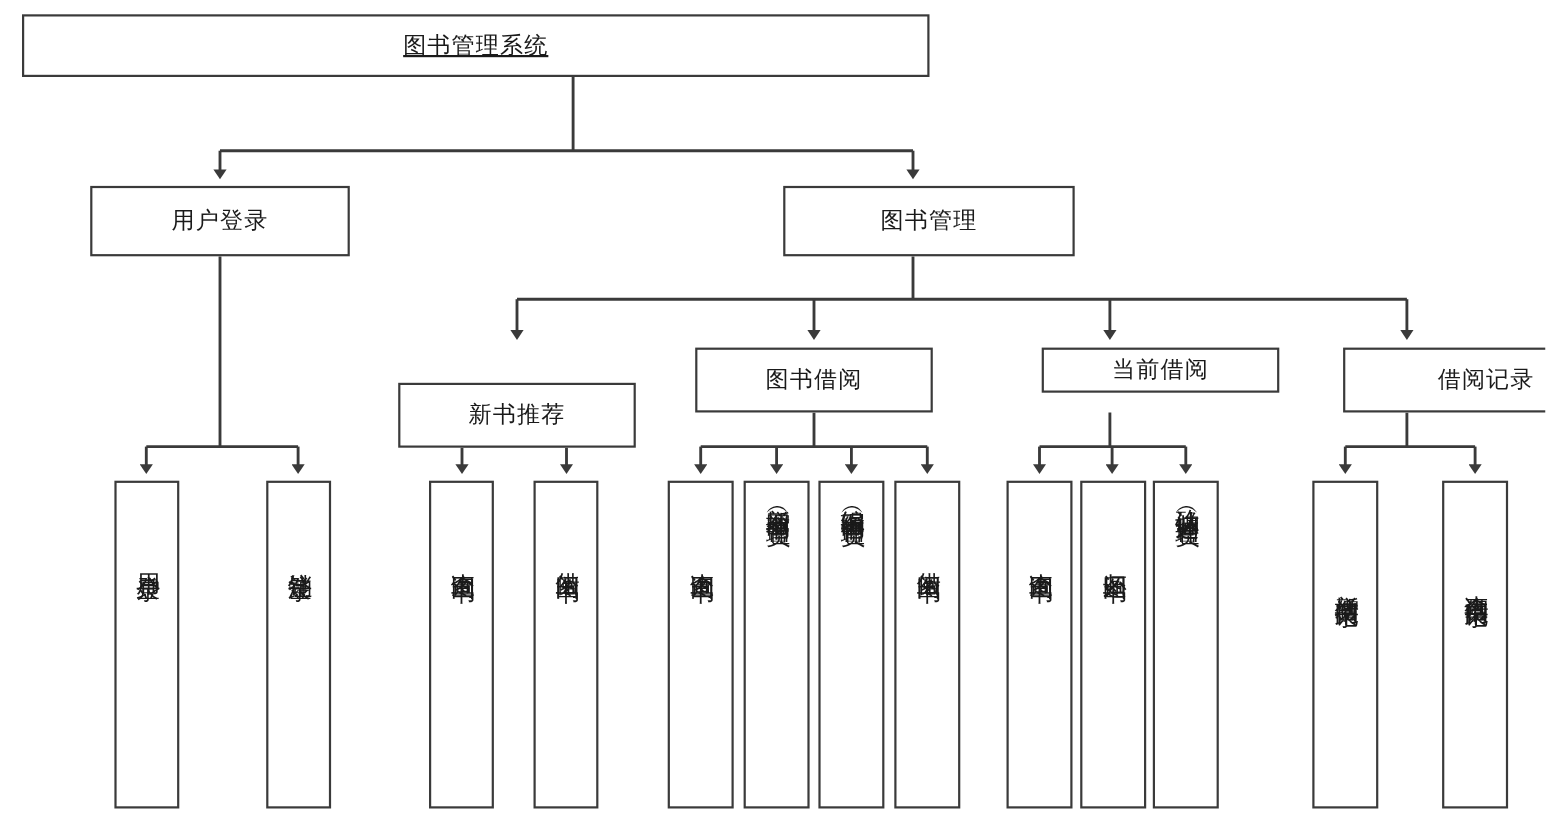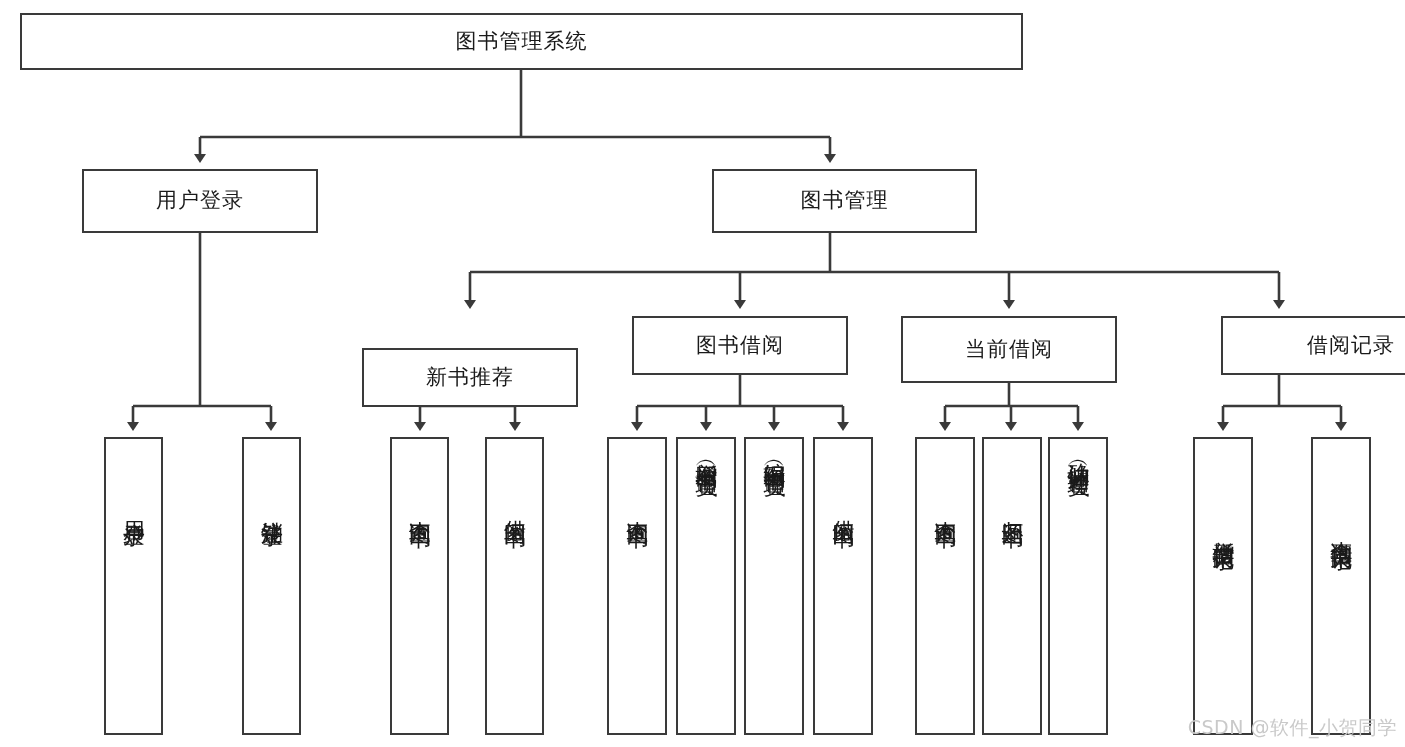--- a/index.html
+++ b/index.html
@@ -119,38 +119,38 @@
       <path d="M 1011 406 L 1011 424" marker-end="url(#arrow)"></path>
       <path d="M 1078 406 L 1078 424" marker-end="url(#arrow)"></path>
 
       <path d="M 1279 375 L 1279 406"></path>
       <path d="M 1223 406 L 1341 406"></path>
       <path d="M 1223 406 L 1223 424" marker-end="url(#arrow)"></path>
       <path d="M 1341 406 L 1341 424" marker-end="url(#arrow)"></path>
     </g>
   </svg>
 
-  <div class="node node-h" style="left:20px; top:13px; width:1003px; height:57px;">
+  <div class="node node-h" style="left:20px; top:13px; width:825px; height:57px;text-decoration:underline;">
     <span class="label">图书管理系统</span>
   </div>
 
   <div class="node node-h" style="left:82px; top:169px; width:236px; height:64px;">
     <span class="label">用户登录</span>
   </div>
   <div class="node node-h" style="left:712px; top:169px; width:265px; height:64px;">
     <span class="label">图书管理</span>
   </div>
 
   <div class="node node-h" style="left:362px; top:316px; width:216px; height:59px;margin-top:32px;">
     <span class="label">新书推荐</span>
   </div>
   <div class="node node-h" style="left:632px; top:316px; width:216px; height:59px;">
     <span class="label">图书借阅</span>
   </div>
-  <div class="node node-h" style="left:901px; top:316px; width:216px; height:67px;align-items:center;">
+  <div class="node node-h" style="left:947px; top:316px; width:216px; height:41px;align-items:center;">
     <span class="label">当前借阅</span>
   </div>
   <div class="node node-h" style="left:1221px; top:316px; width:260px; height:59px;">
     <span class="label">借阅记录</span>
   </div>
 
   <div class="node node-v mid" style="left:104px; top:437px; width:59px; height:298px;">
     <span class="label">用户登录</span>
   </div>
   <div class="node node-v mid" style="left:242px; top:437px; width:59px; height:298px;">
@@ -187,14 +187,13 @@
     <span class="label">确认归还（管理员）</span>
   </div>
 
   <div class="node node-v midshort" style="left:1193px; top:437px; width:60px; height:298px;">
     <span class="label">新增借阅记录</span>
   </div>
   <div class="node node-v midshort" style="left:1311px; top:437px; width:60px; height:298px;">
     <span class="label">查询借阅记录</span>
   </div>
 
-  <div class="watermark">CSDN @软件_小贺同学</div>
 </div>
 
 </body></html>

